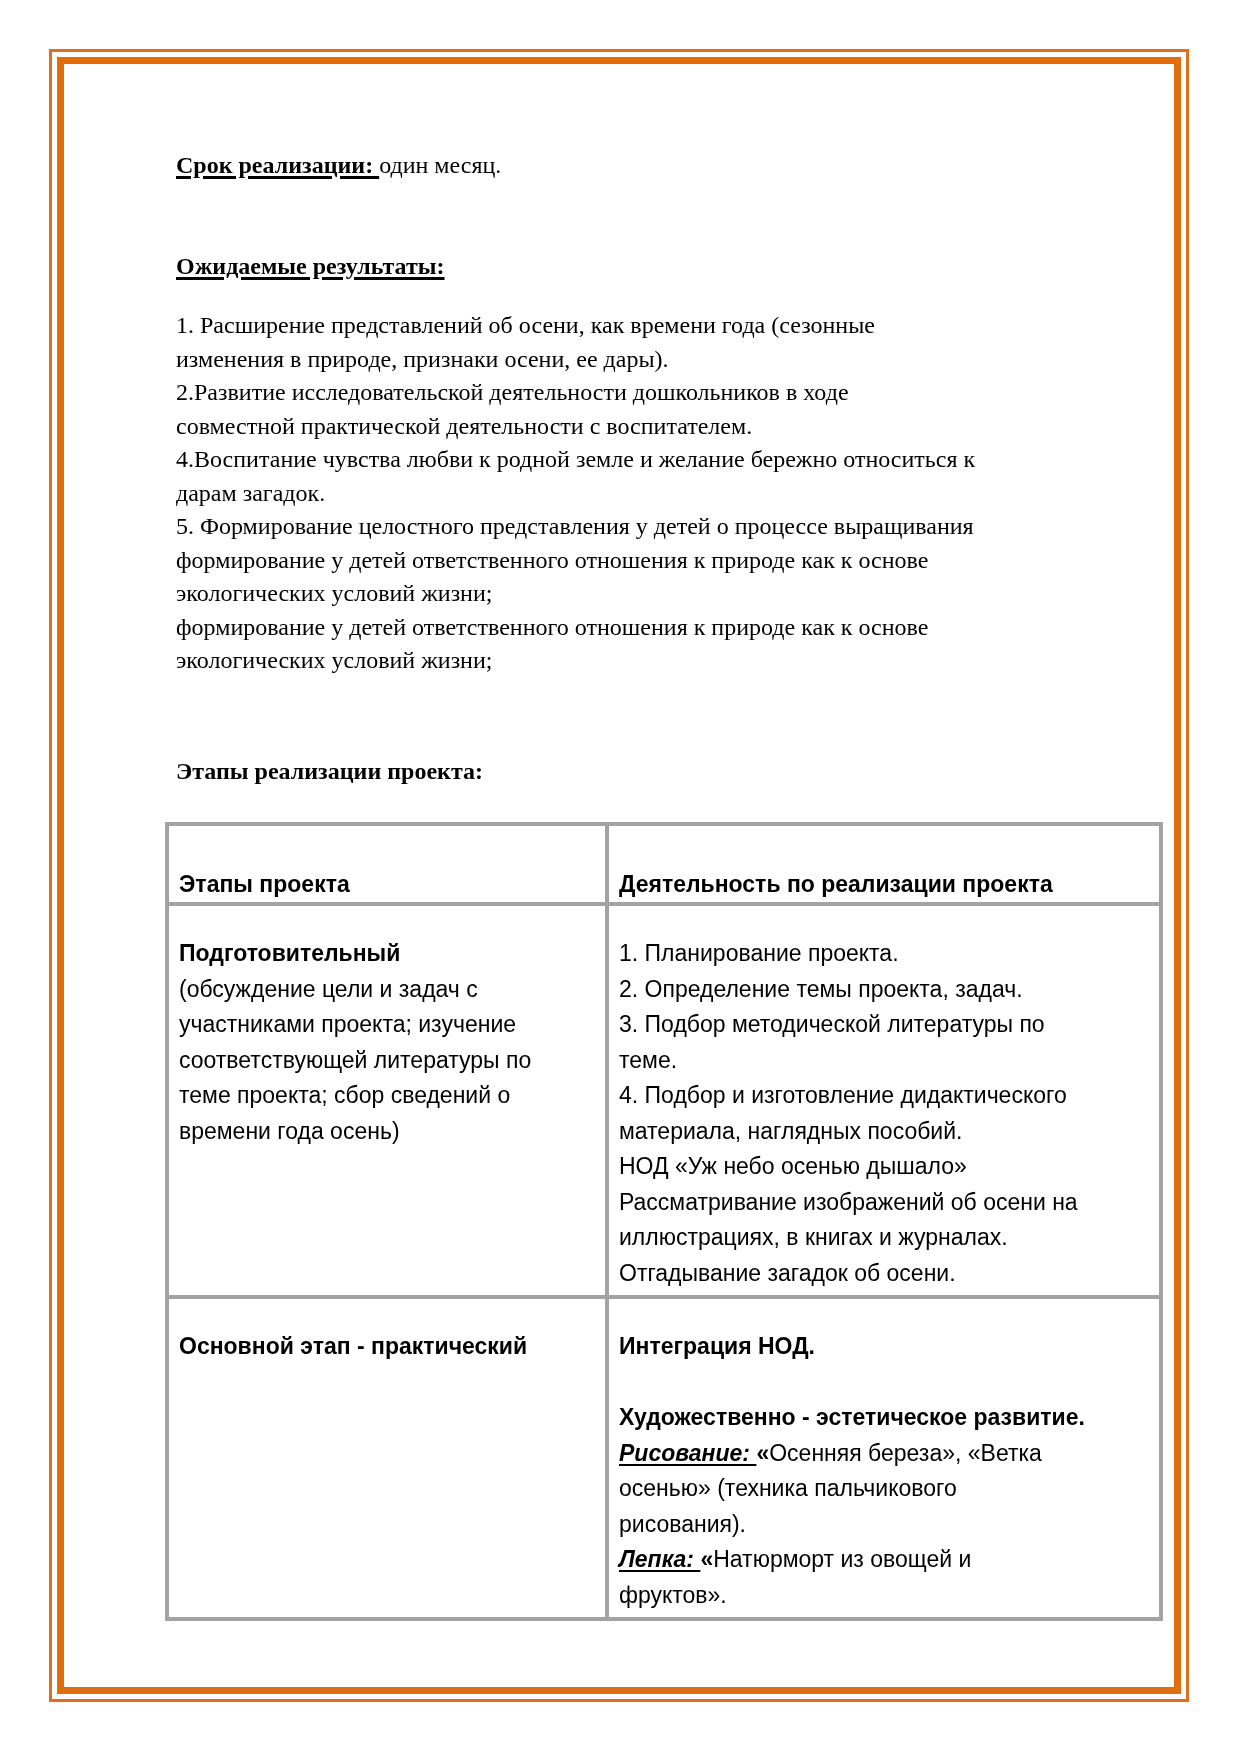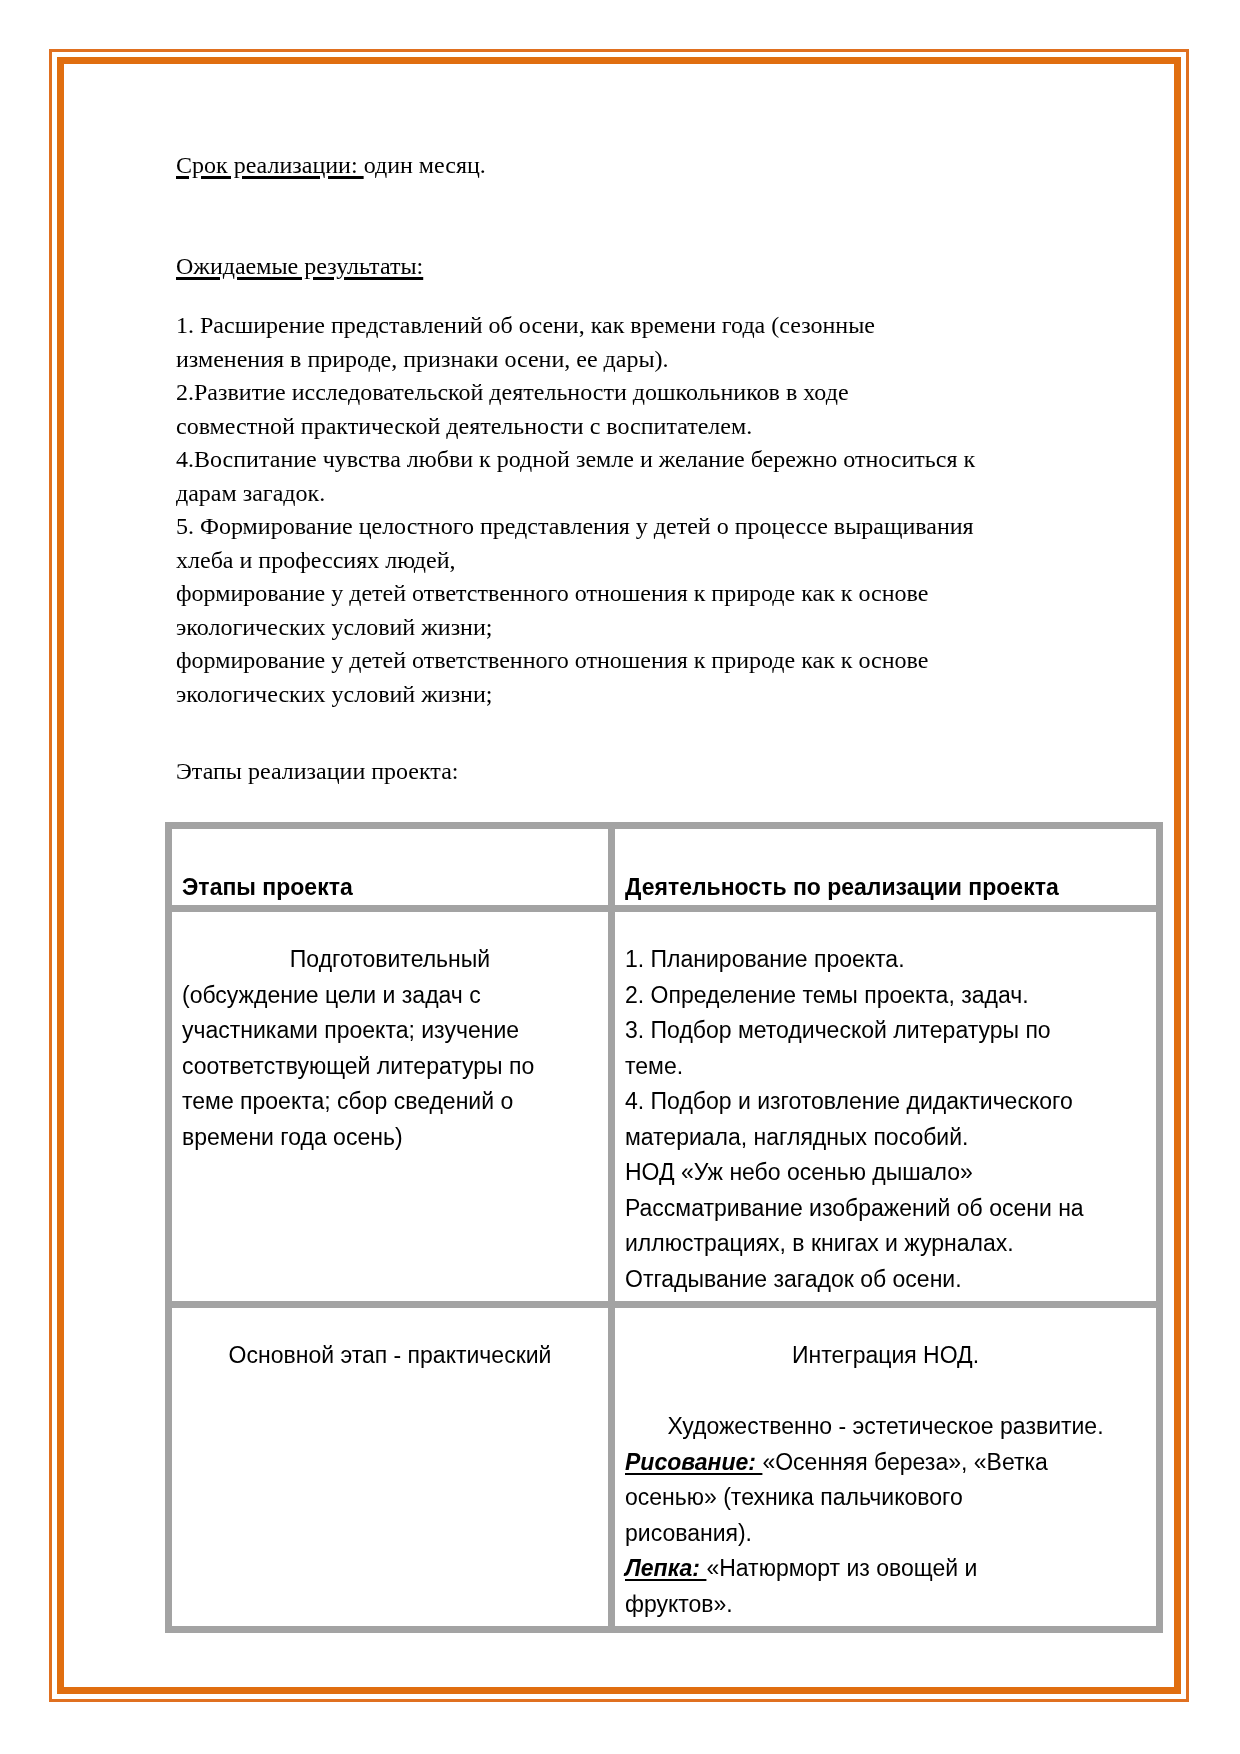--- a/index.html
+++ b/index.html
@@ -12,31 +12,31 @@
       border: 3px solid #e07020; box-sizing: border-box;
     }
     .frame-inner {
       position: absolute; left: 57px; top: 57px; width: 1124px; height: 1637px;
       border: 7px solid #e06e10; box-sizing: border-box;
     }
     .serif { font-family: "Liberation Serif", "DejaVu Serif", serif; font-size: 24px; color: #000; margin-top: 24px; }
     .p {
       position: absolute; left: 176px; margin: 0; white-space: nowrap;
     }
-    .b { font-weight: normal; text-align: center; }
+    .b { font-weight: bold; }
     .u { text-decoration: underline; text-decoration-thickness: 3px; text-underline-offset: 3px; }
     .lines { position: absolute; left: 176px; top: 285px; line-height: 33.5px; }
     .lines div { white-space: nowrap; }
     table.stages {
       position: absolute; left: 165px; top: 822px; width: 998px;
       border-collapse: collapse;
       font-family: "Liberation Sans", "DejaVu Sans", sans-serif; font-size: 23px; color: #000;
     }
     table.stages td, table.stages th {
-      border: 7px solid #a3a3a3; vertical-align: top; padding: 0 10px; text-align: left;
+      border: 4px solid #a3a3a3; vertical-align: top; padding: 0 10px; text-align: left;
     }
     table.stages th { font-weight: bold; height: 72px; vertical-align: bottom; padding-bottom: 4px; }
     .col1 { width: 416px; }
     .cell-lines { line-height: 35.5px; padding-top: 30px !important; padding-bottom: 4px !important; }
     .cell-lines div { white-space: nowrap; }
     .bi { font-weight: bold; font-style: italic; text-decoration: underline; text-underline-offset: 3px; }
   </style>
 </head>
 <body>
 
@@ -50,21 +50,20 @@
 <div class="p serif b u" style="top:253px;">Ожидаемые результаты:</div>
 
 <div class="lines serif">
   <div>1. Расширение  представлений об осени, как времени года (сезонные</div>
   <div>изменения в природе,  признаки осени, ее дары).</div>
   <div>2.Развитие исследовательской деятельности дошкольников в ходе</div>
   <div>совместной практической деятельности с воспитателем.</div>
   <div>4.Воспитание чувства любви к родной земле и желание бережно относиться к</div>
   <div>дарам загадок.</div>
   <div>5. Формирование целостного представления у детей о процессе выращивания</div>
-  <div>хлеба и профессиях людей,</div>
   <div>формирование у детей ответственного отношения к природе как к основе</div>
   <div>экологических условий жизни;</div>
   <div>формирование у детей ответственного отношения к природе как к основе</div>
   <div>экологических условий жизни;</div>
 </div>
 
 <div class="p serif b" style="top:758px;">Этапы реализации проекта:</div>
 
 <table class="stages">
   <tbody>

